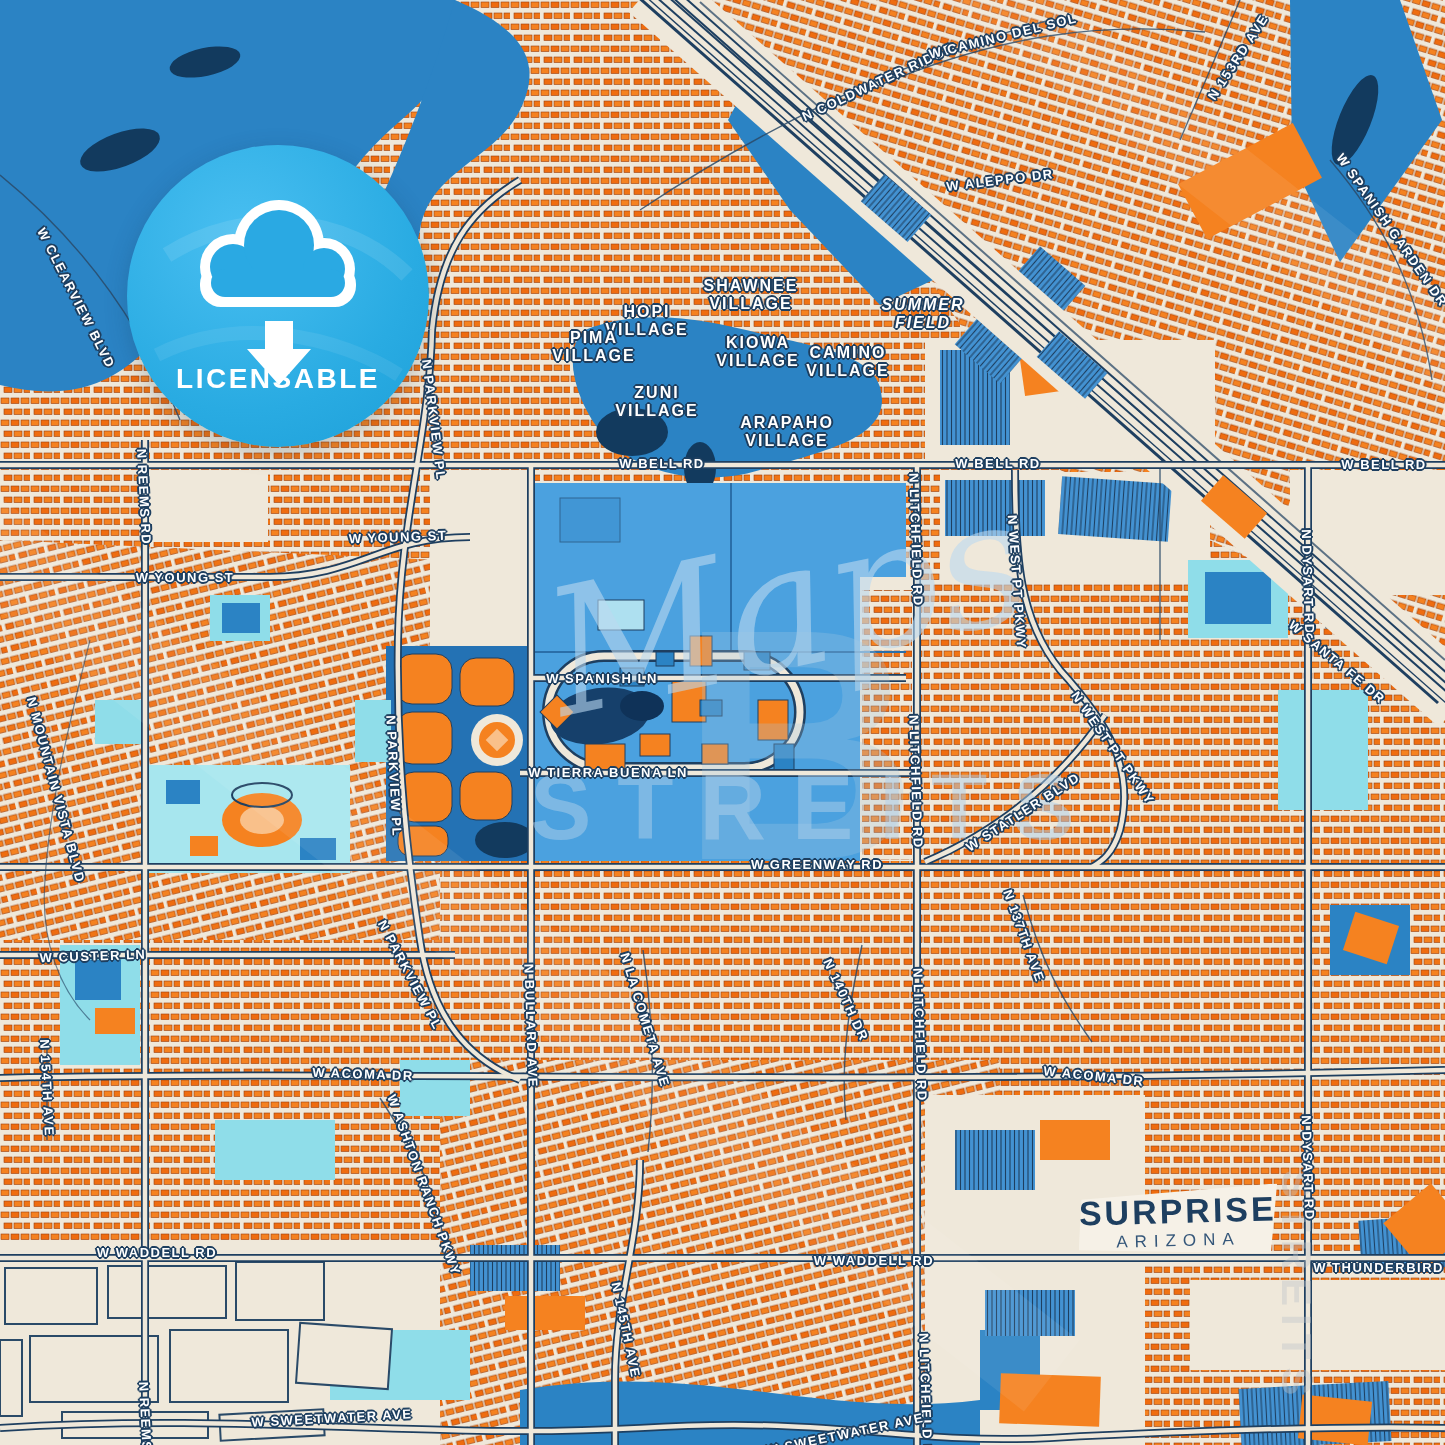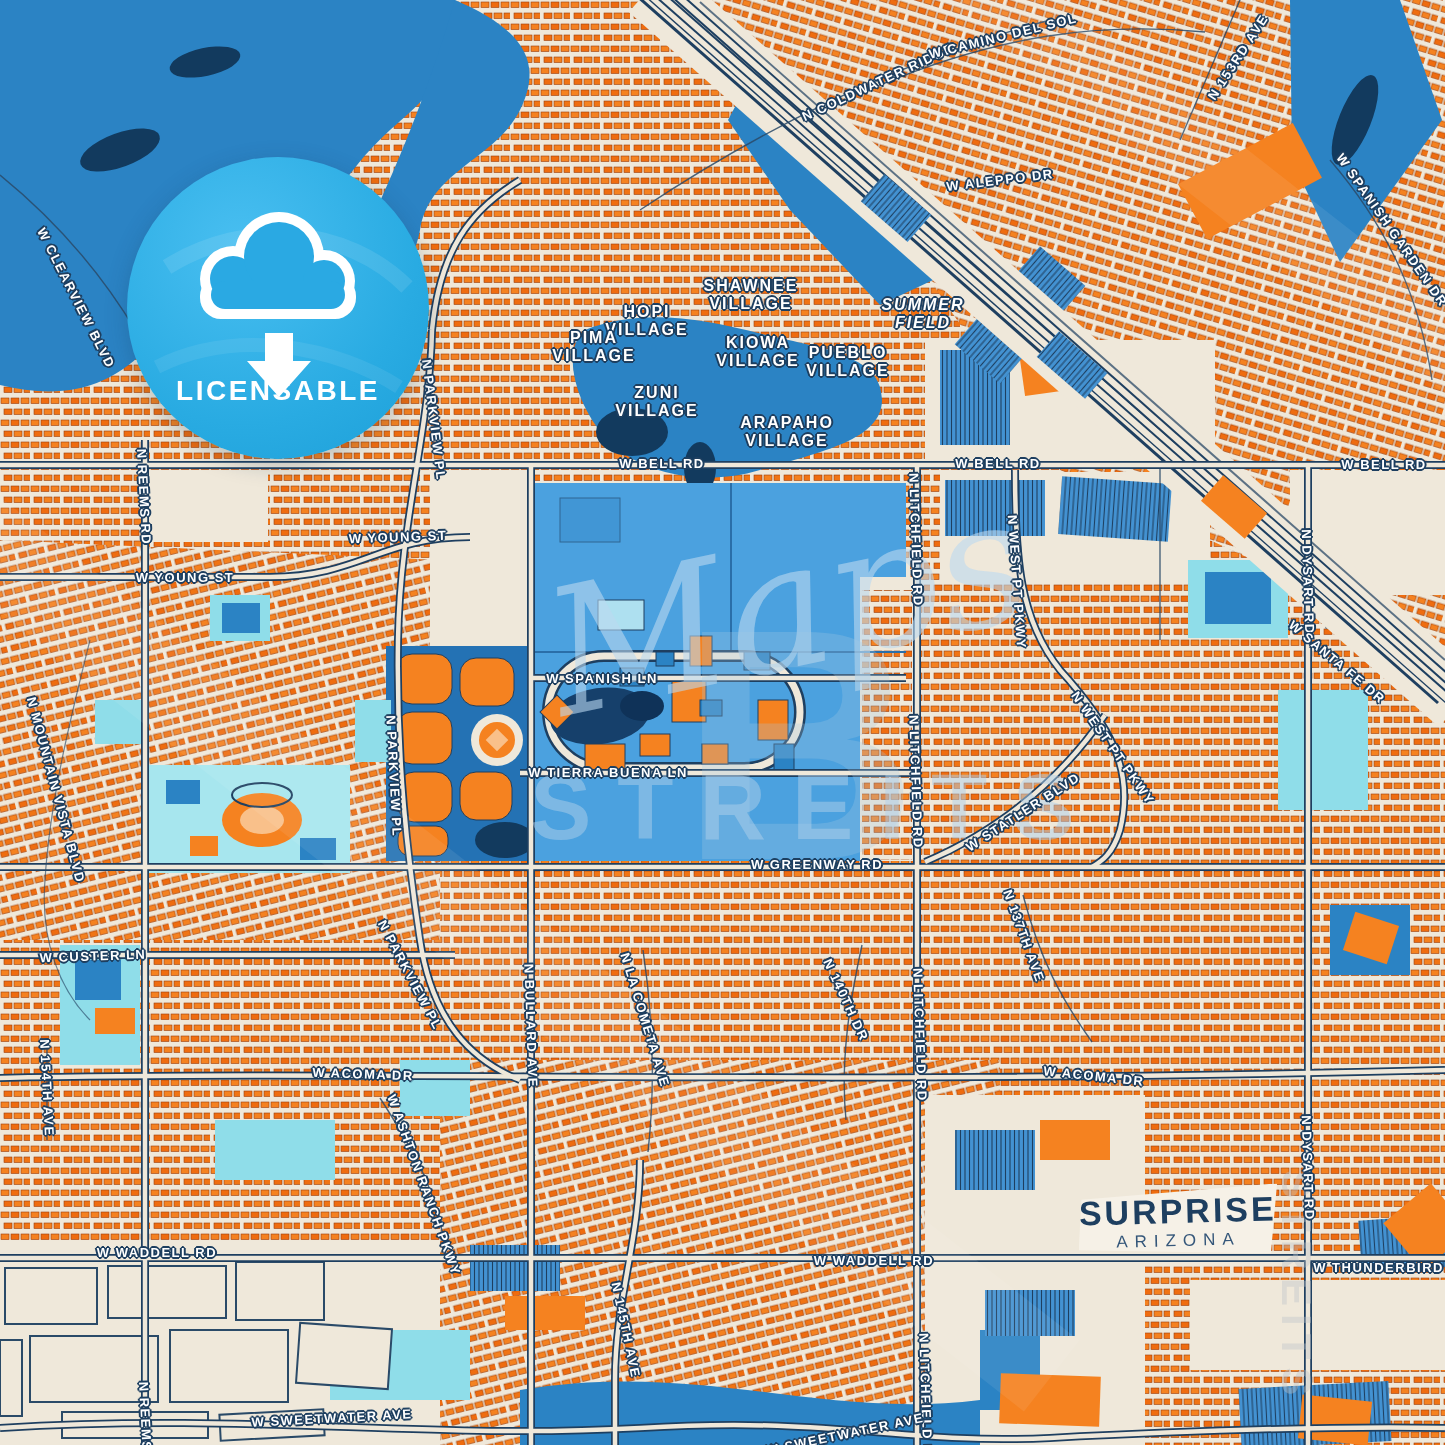--- a/index.html
+++ b/index.html
@@ -16,21 +16,21 @@
   .wm{position:absolute;pointer-events:none;color:rgba(166,200,228,.55);}
   .wm-script{left:545px;top:505px;font-family:"DejaVu Serif",serif;font-style:italic;
              font-size:175px;transform:rotate(-12deg);color:rgba(186,216,240,.6);}
   .wm-letter{left:680px;top:555px;font-size:330px;font-weight:bold;color:rgba(166,200,228,.28);}
   .wm-caps{left:530px;top:755px;font-size:92px;font-weight:bold;letter-spacing:26px;
            color:rgba(176,208,234,.5);}
   .wm-vert{left:1200px;top:1170px;font-size:42px;font-weight:bold;letter-spacing:8px;
            transform:rotate(90deg);transform-origin:60px 60px;color:rgba(190,195,200,.4);}
   .wm-streak{position:absolute;background:rgba(255,255,255,.08);pointer-events:none;}
   
-  .badge{position:absolute;left:127px;top:157px;width:302px;height:302px;border-radius:50%;
+  .badge{position:absolute;left:127px;top:145px;width:302px;height:302px;border-radius:50%;
          background:radial-gradient(circle at 38% 30%, #49bff1 0%, #29abe2 62%, #1d9fd8 100%);
          box-shadow:0 6px 22px rgba(20,60,90,.25);cursor:pointer;}
   .badge .badge-label{position:absolute;left:0;right:0;top:218px;text-align:center;color:#fff;
          font-size:28px;font-weight:bold;letter-spacing:2.5px;}
   .badge svg{position:absolute;left:0;top:0;}
   
   .citybox{position:absolute;left:1078px;top:1186px;width:200px;height:70px;
            background:#f6f1e7;transform:rotate(-1.5deg);
            clip-path:polygon(2% 16%, 100% 0%, 96% 100%, 0% 88%);
            display:flex;flex-direction:column;align-items:center;justify-content:center;}
@@ -355,21 +355,21 @@
       <span class="lbl village" style="left: 647px; top: 297px; transform: translate(-50%, -50%) rotate(0deg); margin-top: 24px;">HOPI
 VILLAGE</span>
       <span class="lbl village" style="left: 751px; top: 295px; transform: translate(-50%, -50%) rotate(0deg);">SHAWNEE
 VILLAGE</span>
       <span class="lbl village" style="left: 923px; top: 314px; transform: translate(-50%, -50%) rotate(0deg); font-style: italic;">SUMMER
 FIELD</span>
       <span class="lbl village" style="left: 594px; top: 347px; transform: translate(-50%, -50%) rotate(0deg);">PIMA
 VILLAGE</span>
       <span class="lbl village" style="left: 758px; top: 352px; transform: translate(-50%, -50%) rotate(0deg);">KIOWA
 VILLAGE</span>
-      <span class="lbl village" style="left: 848px; top: 362px; transform: translate(-50%, -50%) rotate(0deg);">PUEBLO
+      <span class="lbl village" style="left: 848px; top: 362px; transform: translate(-50%, -50%) rotate(0deg);">CAMINO
 VILLAGE</span>
       <span class="lbl village" style="left: 642px; top: 402px; transform: translate(-50%, -50%) rotate(0deg); margin-left: 15px;">ZUNI
 VILLAGE</span>
       <span class="lbl village" style="left: 787px; top: 432px; transform: translate(-50%, -50%) rotate(0deg);">ARAPAHO
 VILLAGE</span>
     </div>
 
   <div class="citybox">
     <div class="city">SURPRISE</div>
     <div class="state">ARIZONA</div>

